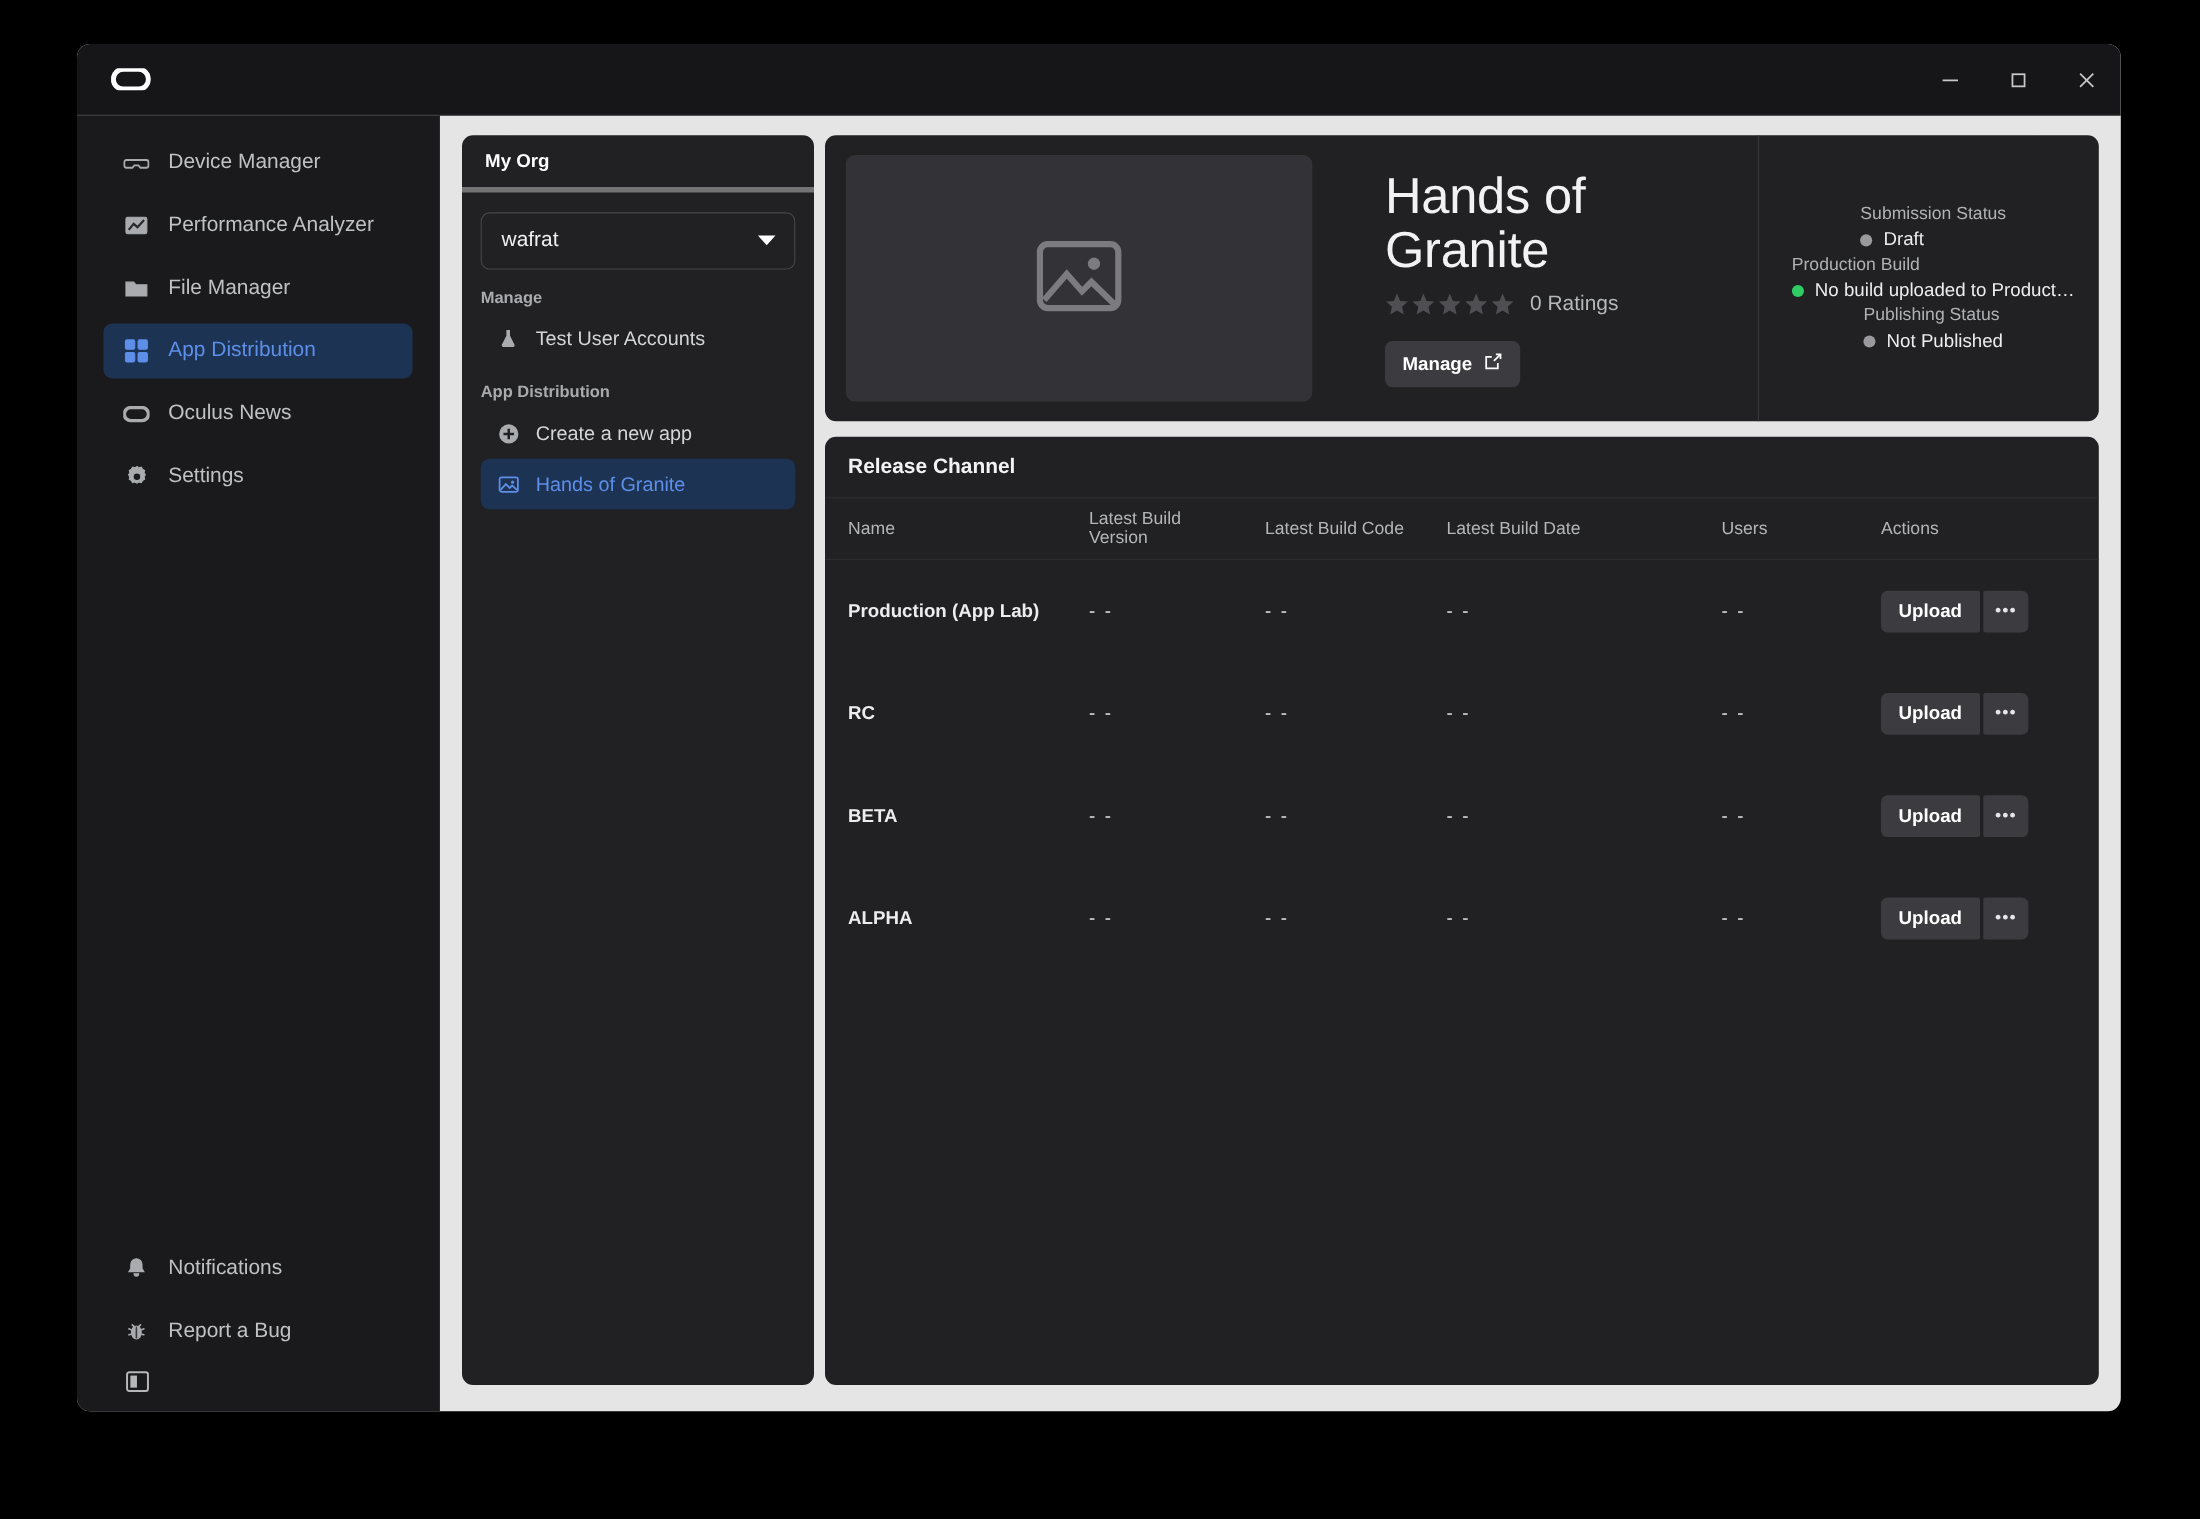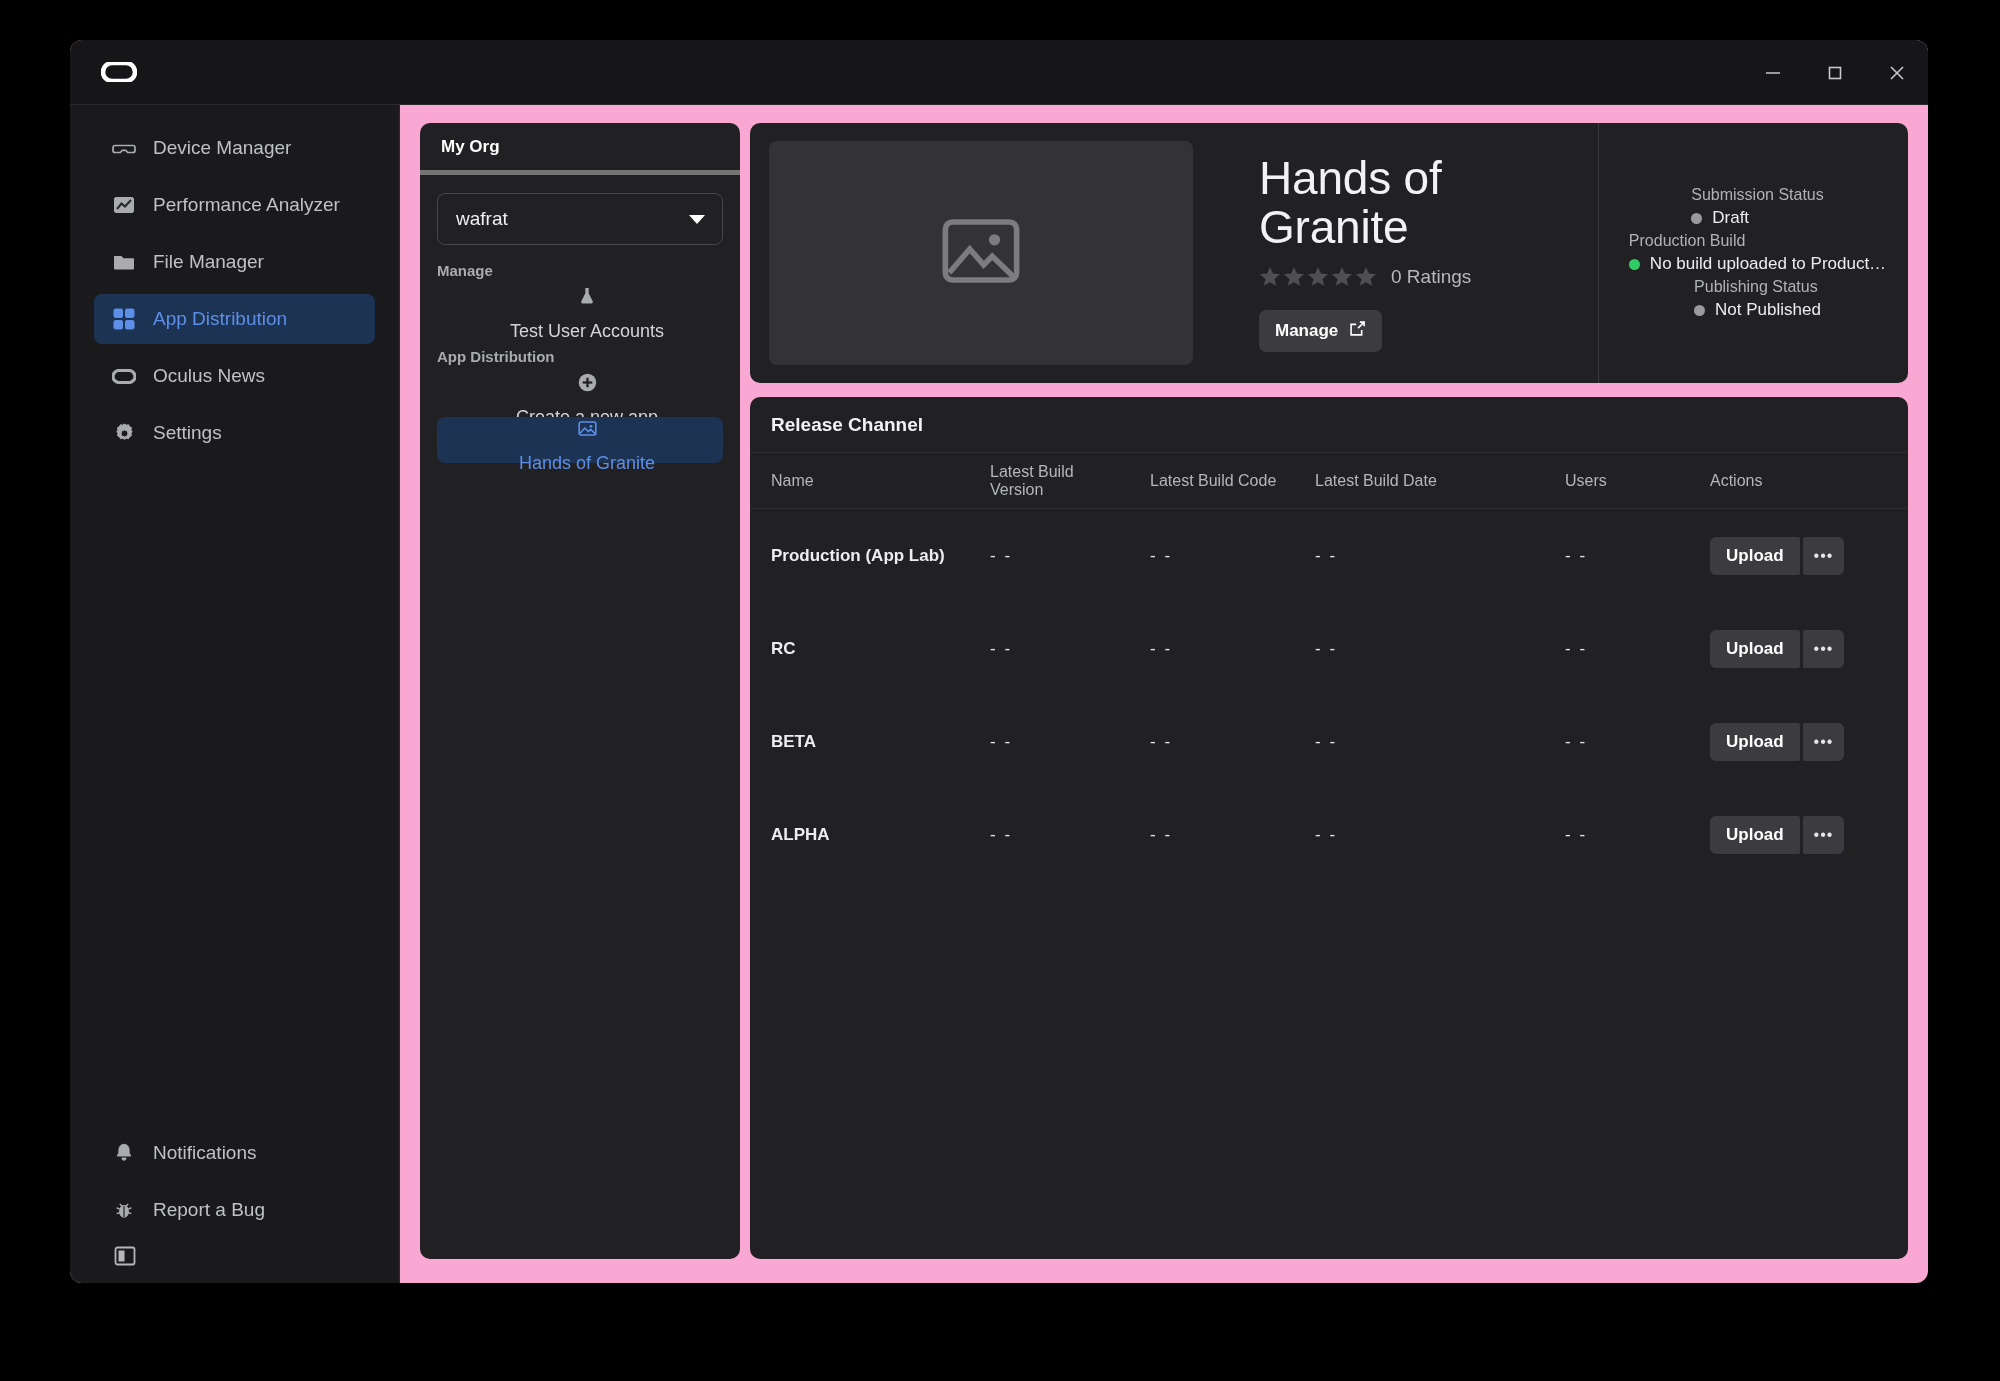--- a/index.html
+++ b/index.html
@@ -8,21 +8,21 @@
     background: #000000;
     font-family: "Liberation Sans", sans-serif;
     overflow: hidden;
   }
 
   
   #window {
     position: absolute;
     left: 70px; top: 40px;
     width: 1858px; height: 1243px;
-    background: #f9a8d4;
+    background: #e5e5e5;
     border-radius: 12px;
     overflow: hidden;
     display: flex;
     flex-direction: column;
   }
 
   
   #titlebar {
     height: 65px;
     background: #161618;
@@ -122,21 +122,20 @@
     font-size: 15px; font-weight: bold; color: #a9abae;
   }
   .org-item {
     margin: 0 17px;
     height: 46px;
     border-radius: 8px;
     display: flex; align-items: center; gap: 14px;
     padding-left: 14px;
     color: #d4d5d8;
     font-size: 18px;
-    flex-direction: column;
   }
   .org-item.active { background: #1d3354; color: #5d8fe8; }
   .org-item .org-icon { width: 22px; height: 22px; display:flex; align-items:center; justify-content:center; flex:0 0 22px;}
 
   
   #main {
     flex: 1 1 auto;
     padding: 18px 20px 24px 10px;
     display: flex; flex-direction: column;
     gap: 14px;

